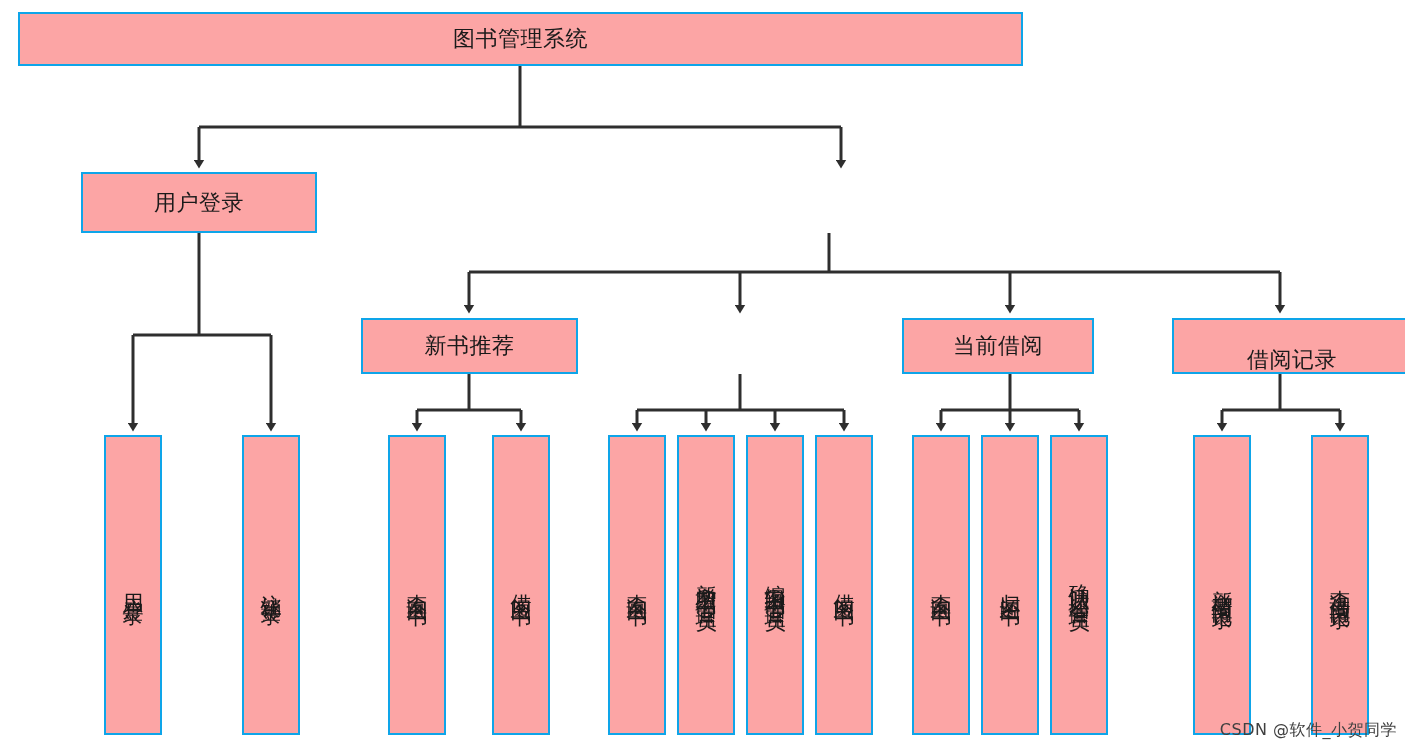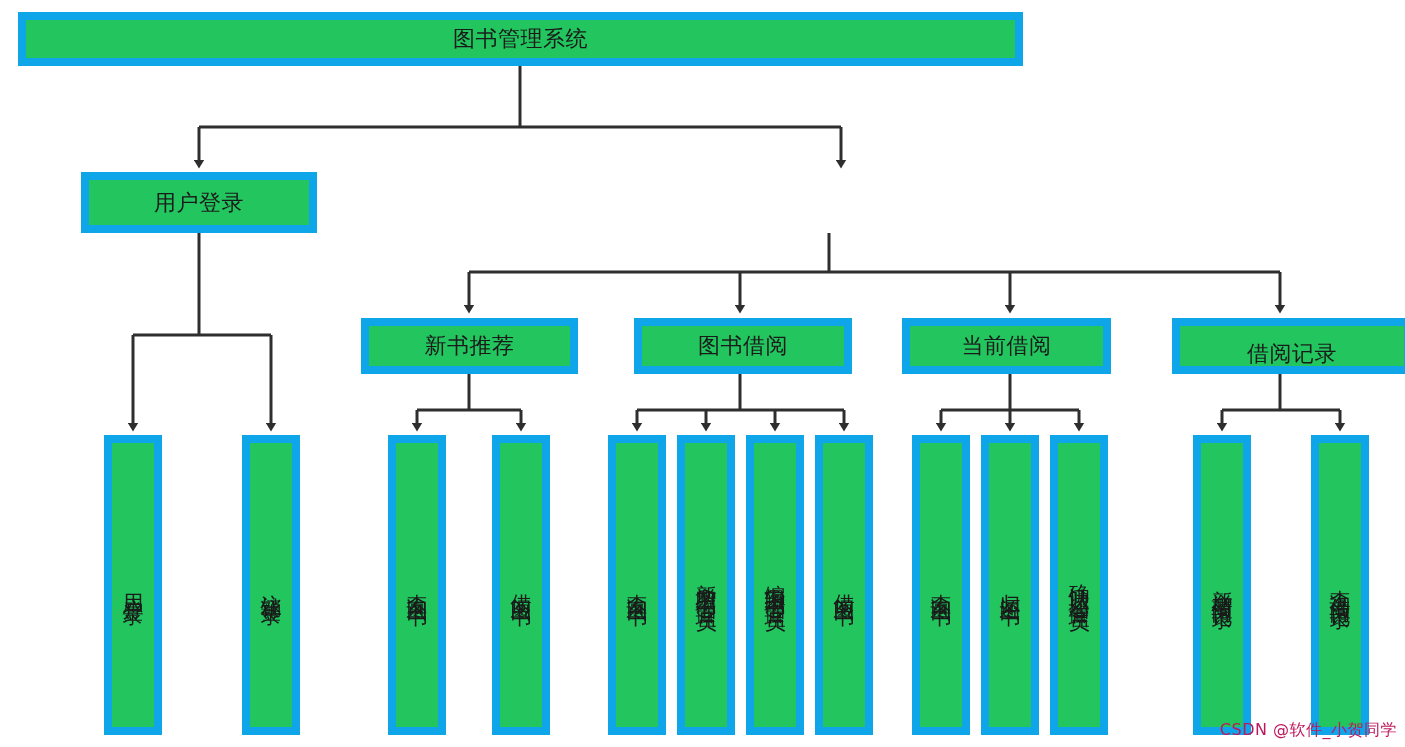--- a/index.html
+++ b/index.html
@@ -21,22 +21,22 @@
   #edges {
     position: absolute;
     left: 0;
     top: 0;
     width: 1405px;
     height: 747px;
   }
   .node {
     position: absolute;
     box-sizing: border-box;
-    border: 8px solid #0ea5e9;
-    background: #22c55e;
+    border: 2px solid #0ea5e9;
+    background: #fca5a5;
     display: flex;
     align-items: center;
     justify-content: center;
     z-index: 2;
     font-family: Liberation Serif, serif;
   }
   .node-label {
     font-size: 22px;
     line-height: 1.15;
     color: #1a1a1a;
@@ -53,21 +53,21 @@
     white-space: normal;
     letter-spacing: 4px;
     font-size: 21px;
     max-height: 100%;
   }
   #watermark {
     position: absolute;
     right: 8px;
     bottom: 6px;
     font-size: 16px;
-    color: #be185d;
+    color: #404040;
     z-index: 5;
     white-space: nowrap;
     letter-spacing: 0.5px;
   }
 </style>
 </head>
 <body>
 
 <div id="canvas">
 
@@ -127,25 +127,22 @@
 
   <div class="node" style="left:81px; top:172px; width:236px; height:61px;">
     <span class="node-label">用户登录</span>
   </div>
 
 
   <div class="node" style="left:361px; top:318px; width:217px; height:56px;align-items:center;">
     <span class="node-label">新书推荐</span>
   </div>
 
-  <div class="node" style="left:634px; top:318px; width:218px; height:56px;">
-    <span class="node-label">图书借阅</span>
-  </div>
-
-  <div class="node" style="left:902px; top:318px; width:209px; height:56px;">
+
+  <div class="node" style="left:902px; top:318px; width:192px; height:56px;">
     <span class="node-label">当前借阅</span>
   </div>
 
   <div class="node" style="left:1172px; top:318px; width:240px; height:56px;align-items:flex-end;">
     <span class="node-label">借阅记录</span>
   </div>
 
   <div class="node vertical" style="left:104px; top:435px; width:58px; height:300px;">
     <span class="node-label">用户登录</span>
   </div>

